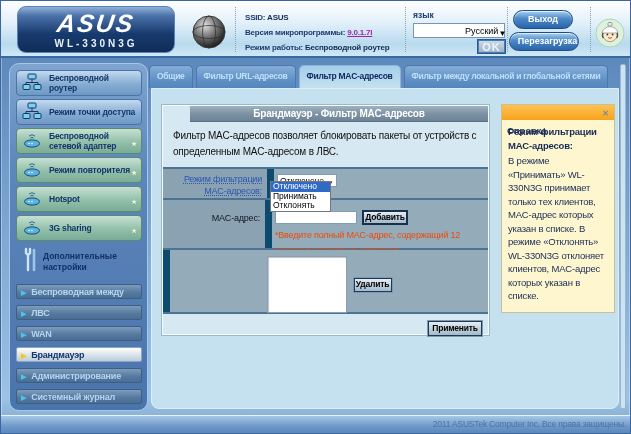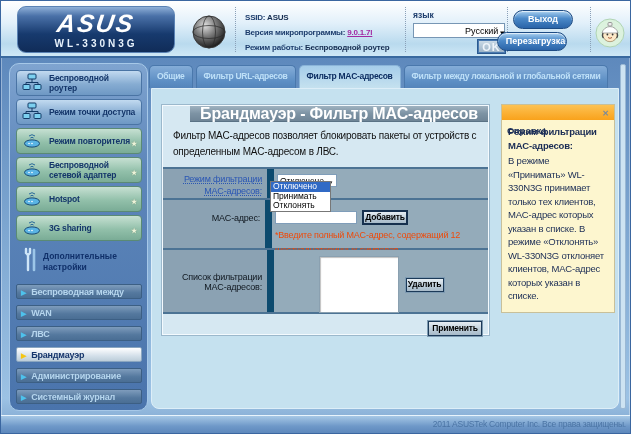--- a/index.html
+++ b/index.html
@@ -33,21 +33,21 @@
   .dd-arrow::after { content:"▼"; font-size:8px; color:#000; }
   .ok-btn { position:absolute; left:477px; top:39px; width:27px; height:13px; font-size:11px;
     font-weight:bold; color:#eef4fa; text-align:center; line-height:12px; letter-spacing:1px;
     background:linear-gradient(180deg,#c9d9e6,#9cb4c8); border:1px solid #4a7ab0;
     box-shadow:0 0 0 1px #2a5a90; cursor:pointer; }
   .pill-btn { position:absolute; height:19px; border-radius:10px; color:#fff; font-size:9px;
     font-weight:bold; text-align:center; border:1px solid #1e4c84; cursor:pointer;
     background:linear-gradient(180deg,#a8d0f0 0%,#4a88c8 45%,#2a64a8 100%);
     box-shadow:inset 0 1px 1px rgba(255,255,255,.7); line-height:17px; }
   .logout { left:512px; top:9px; width:60px; }
-  .reboot { left:496px; top:31px; width:70px;padding-left:7px; }
+  .reboot { left:508px; top:31px; width:70px;padding-left:7px; }
   .avatar { position:absolute; left:594px; top:17px; }
 
   
   .sidebar { position:absolute; left:8px; top:62px; width:139px; height:348px; border-radius:10px;
     background:linear-gradient(180deg,#7fa4d0 0%,#5d86ba 30%,#4a74ac 100%);
     border:1px solid #a6c8e8; padding:6px 6px; }
   .mode-btn { display:flex; align-items:center; gap:5px; width:126px; min-height:24px;
     margin-bottom:3px; padding:2px 3px; border-radius:4px; cursor:pointer;
     font-size:8.5px; font-weight:bold; color:#14366a; position:relative; letter-spacing:-0.2px; }
   .mode-blue { background:linear-gradient(180deg,#c2daf0 0%,#86acd2 55%,#6e98c4 100%);
@@ -79,21 +79,21 @@
   .tab.active { background:linear-gradient(180deg,#a5cdea 0%,#c5e1ef 100%);
     border:1px solid #8ab4d8; border-bottom:none; color:#0c2d62; }
   .content { position:absolute; left:150px; top:87px; width:468px; height:321px;
     background:#c5e1ef; border:1px solid #ddeef8; border-radius:0 0 8px 8px; }
   .scrollstrip { position:absolute; left:619px; top:63px; width:6px; height:345px;
     background:#cde3f2; border:1px solid #9ab8d4; border-radius:2px; cursor:pointer; }
 
   
   .form-box { position:absolute; left:10px; top:16px; width:327px; background:#d6e8f2;
     border:1px solid #f4fafe; box-shadow:0 0 0 1px #9bb8cc; }
-  .form-title { height:16px; line-height:16px; text-align:center; color:#fff; font-size:16px;
+  .form-title { height:16px; line-height:16px; text-align:center; color:#fff; font-size:10px;
     font-weight:bold; letter-spacing:-0.2px;
     background:linear-gradient(180deg,#9fb2c0 0%,#7d93a4 50%,#6e8496 100%);
     border-bottom:1px solid #5a7285;margin-left:27px; }
   .form-desc { padding:6px 10px 7px 10px; font-size:10px; color:#101010; line-height:16px;
     letter-spacing:-0.2px; }
   .frow { display:flex; border-top:2px solid #4c7394; }
   .fcell-l { width:104px; background:#8ba2b3; text-align:right; padding:4px 5px;
     font-size:9px; color:#101820; letter-spacing:-0.2px; }
   .fcell-r { flex:1; background:#94abba; border-left:7px solid #0c4a6e; padding:4px 3px;
     position:relative; }
@@ -236,33 +236,33 @@
     </div>
     <div class="mode-btn mode-green">
       <span class="ic">
         <svg width="20" height="18" viewBox="0 0 20 18">
           <path d="M7 5 q3 -2.6 6 0" stroke="#2a6a9a" fill="none"></path>
           <path d="M8.4 7 q1.6 -1.4 3.2 0" stroke="#2a6a9a" fill="none"></path>
           <ellipse cx="10" cy="12.5" rx="7.5" ry="3.6" fill="#5ab4e4" stroke="#174a78"></ellipse>
           <circle cx="7" cy="12.5" r="0.8" fill="#fff"></circle>
             <circle cx="10" cy="12.5" r="0.8" fill="#fff"></circle>
         </svg></span>
-      <span class="lbl">Режим повторителя</span>
+      <span class="lbl">Беспроводной сетевой адаптер</span>
       <span class="star"></span>
     </div>
     <div class="mode-btn mode-green">
       <span class="ic">
         <svg width="20" height="18" viewBox="0 0 20 18">
           <path d="M7 5 q3 -2.6 6 0" stroke="#2a6a9a" fill="none"></path>
           <path d="M8.4 7 q1.6 -1.4 3.2 0" stroke="#2a6a9a" fill="none"></path>
           <ellipse cx="10" cy="12.5" rx="7.5" ry="3.6" fill="#5ab4e4" stroke="#174a78"></ellipse>
           <circle cx="7" cy="12.5" r="0.8" fill="#fff"></circle>
             <circle cx="10" cy="12.5" r="0.8" fill="#fff"></circle>
         </svg></span>
-      <span class="lbl">Беспроводной сетевой адаптер</span>
+      <span class="lbl">Режим повторителя</span>
       <span class="star"></span>
     </div>
     <div class="mode-btn mode-green">
       <span class="ic">
         <svg width="20" height="18" viewBox="0 0 20 18">
           <path d="M7 5 q3 -2.6 6 0" stroke="#2a6a9a" fill="none"></path>
           <path d="M8.4 7 q1.6 -1.4 3.2 0" stroke="#2a6a9a" fill="none"></path>
           <ellipse cx="10" cy="12.5" rx="7.5" ry="3.6" fill="#5ab4e4" stroke="#174a78"></ellipse>
           <circle cx="7" cy="12.5" r="0.8" fill="#fff"></circle>
             <circle cx="10" cy="12.5" r="0.8" fill="#fff"></circle>
@@ -292,25 +292,25 @@
         </svg></span>
       <span class="lbl">Дополнительные настройки</span>
     </div>
 
     <div class="sub-btn">
       <span class="arrow"></span>
       <span>Беспроводная между</span>
     </div>
     <div class="sub-btn">
       <span class="arrow"></span>
+      <span>ЛВС</span>
+    </div>
+    <div class="sub-btn">
+      <span class="arrow"></span>
       <span>WAN</span>
-    </div>
-    <div class="sub-btn">
-      <span class="arrow"></span>
-      <span>ЛВС</span>
     </div>
     <div class="sub-btn active">
       <span class="arrow"></span>
       <span>Брандмауэр</span>
     </div>
     <div class="sub-btn">
       <span class="arrow"></span>
       <span>Администрирование</span>
     </div>
     <div class="sub-btn">
@@ -349,21 +349,20 @@
         <div class="fcell-r">
           <div class="mac-row">
             <input class="mac-input" type="text" style="">
             <div class="btn add-btn">Добавить</div>
           </div>
           <div class="mac-note">*Введите полный MAC-адрес, содержащий 12 шестнадцатеричных символов.</div>
         </div>
       </div>
 
       <div class="frow row3">
-        <div class="fcell-l">Список фильтрации MAC-адресов:</div>
         <div class="fcell-r">
           <div class="list-wrap">
             <div class="mac-listbox"></div>
             <div class="btn del-btn">Удалить</div>
           </div>
         </div>
       </div>
 
       <div class="frow-action">
         <div class="btn apply-btn" style="display:inline-block; line-height:13px;">Применить</div>

